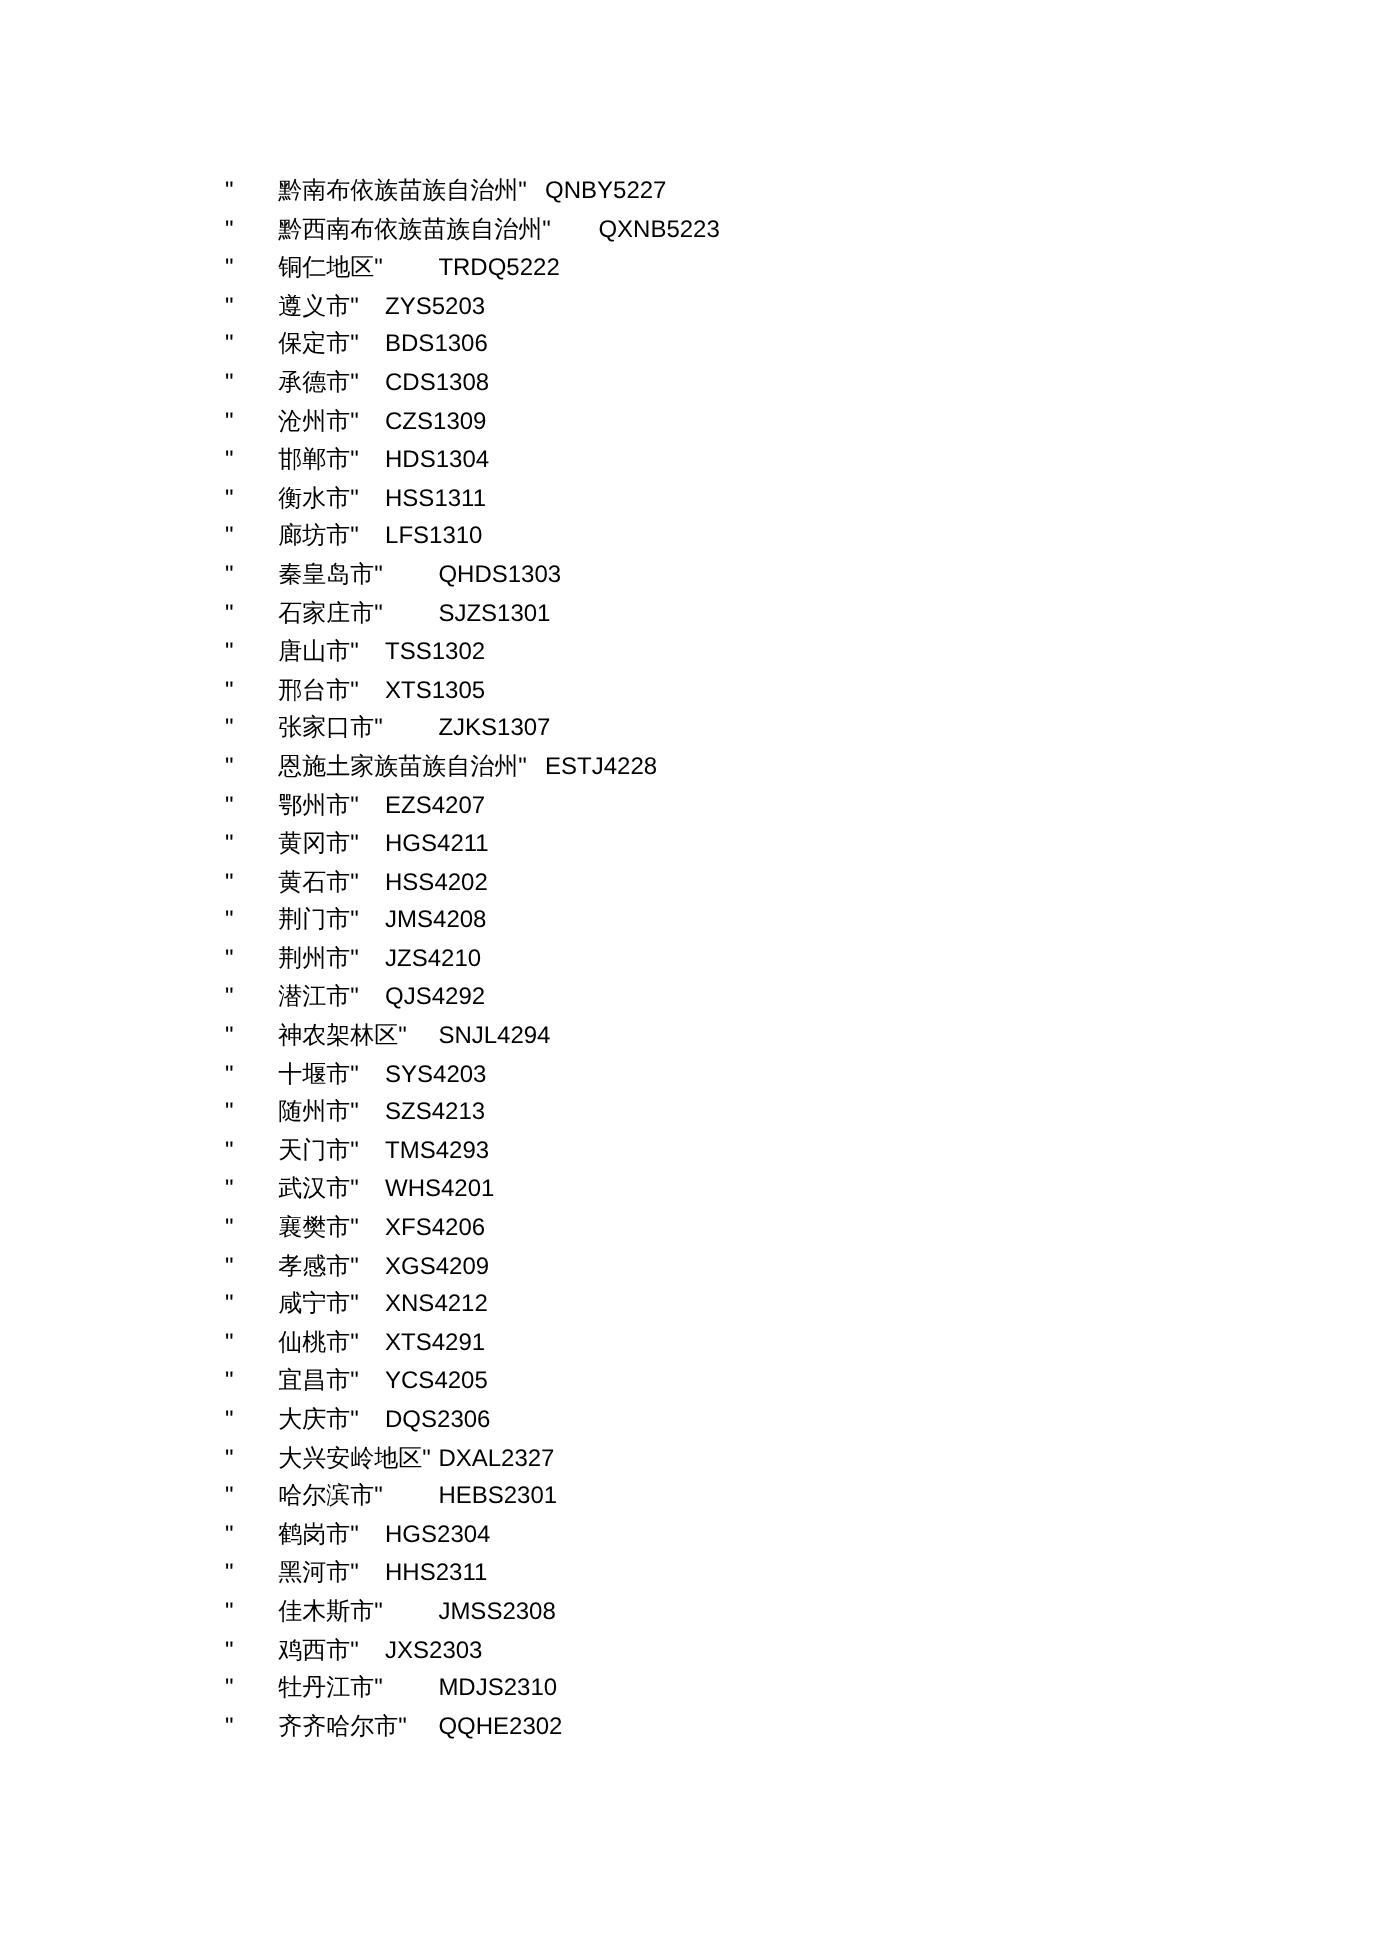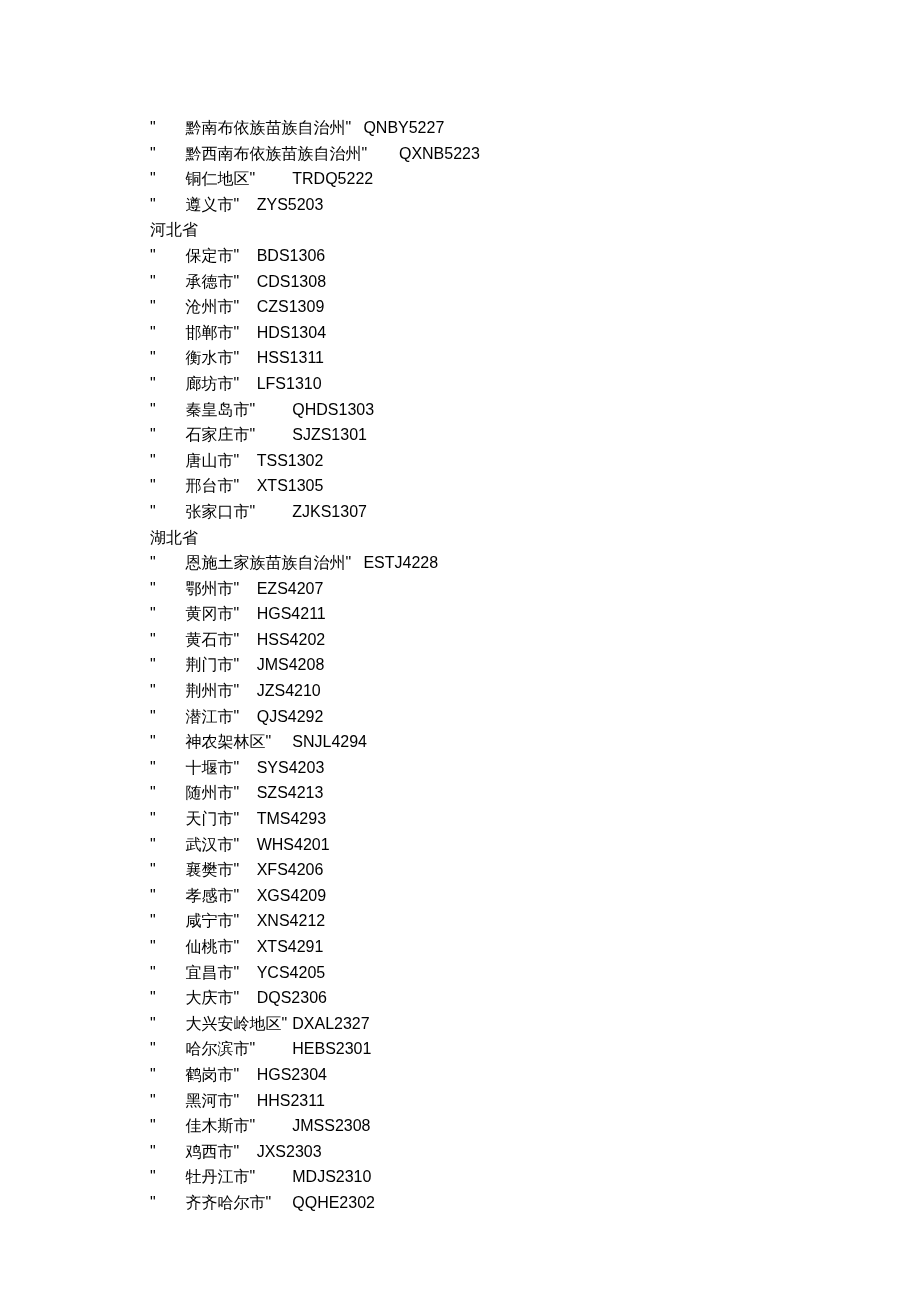--- a/index.html
+++ b/index.html
@@ -26,33 +26,31 @@
   }
 </style>
 </head>
 <body>
 
 <div class="page" id="page-root">
 <div class="line"><span>"	</span><span>黔南布依族苗族自治州"	</span><span>QNBY5227</span></div>
     <div class="line"><span>"	</span><span>黔西南布依族苗族自治州"	</span><span>QXNB5223</span></div>
     <div class="line"><span>"	</span><span>铜仁地区"	</span><span>TRDQ5222</span></div>
     <div class="line"><span>"	</span><span>遵义市"	</span><span>ZYS5203</span></div>
-    <div class="province">河北省</div>
     <div class="line"><span>"	</span><span>保定市"	</span><span>BDS1306</span></div>
     <div class="line"><span>"	</span><span>承德市"	</span><span>CDS1308</span></div>
     <div class="line"><span>"	</span><span>沧州市"	</span><span>CZS1309</span></div>
     <div class="line"><span>"	</span><span>邯郸市"	</span><span>HDS1304</span></div>
     <div class="line"><span>"	</span><span>衡水市"	</span><span>HSS1311</span></div>
     <div class="line"><span>"	</span><span>廊坊市"	</span><span>LFS1310</span></div>
     <div class="line"><span>"	</span><span>秦皇岛市"	</span><span>QHDS1303</span></div>
     <div class="line"><span>"	</span><span>石家庄市"	</span><span>SJZS1301</span></div>
     <div class="line"><span>"	</span><span>唐山市"	</span><span>TSS1302</span></div>
     <div class="line"><span>"	</span><span>邢台市"	</span><span>XTS1305</span></div>
     <div class="line"><span>"	</span><span>张家口市"	</span><span>ZJKS1307</span></div>
-    <div class="province">湖北省</div>
     <div class="line"><span>"	</span><span>恩施土家族苗族自治州"	</span><span>ESTJ4228</span></div>
     <div class="line"><span>"	</span><span>鄂州市"	</span><span>EZS4207</span></div>
     <div class="line"><span>"	</span><span>黄冈市"	</span><span>HGS4211</span></div>
     <div class="line"><span>"	</span><span>黄石市"	</span><span>HSS4202</span></div>
     <div class="line"><span>"	</span><span>荆门市"	</span><span>JMS4208</span></div>
     <div class="line"><span>"	</span><span>荆州市"	</span><span>JZS4210</span></div>
     <div class="line"><span>"	</span><span>潜江市"	</span><span>QJS4292</span></div>
     <div class="line"><span>"	</span><span>神农架林区"	</span><span>SNJL4294</span></div>
     <div class="line"><span>"	</span><span>十堰市"	</span><span>SYS4203</span></div>
     <div class="line"><span>"	</span><span>随州市"	</span><span>SZS4213</span></div>

